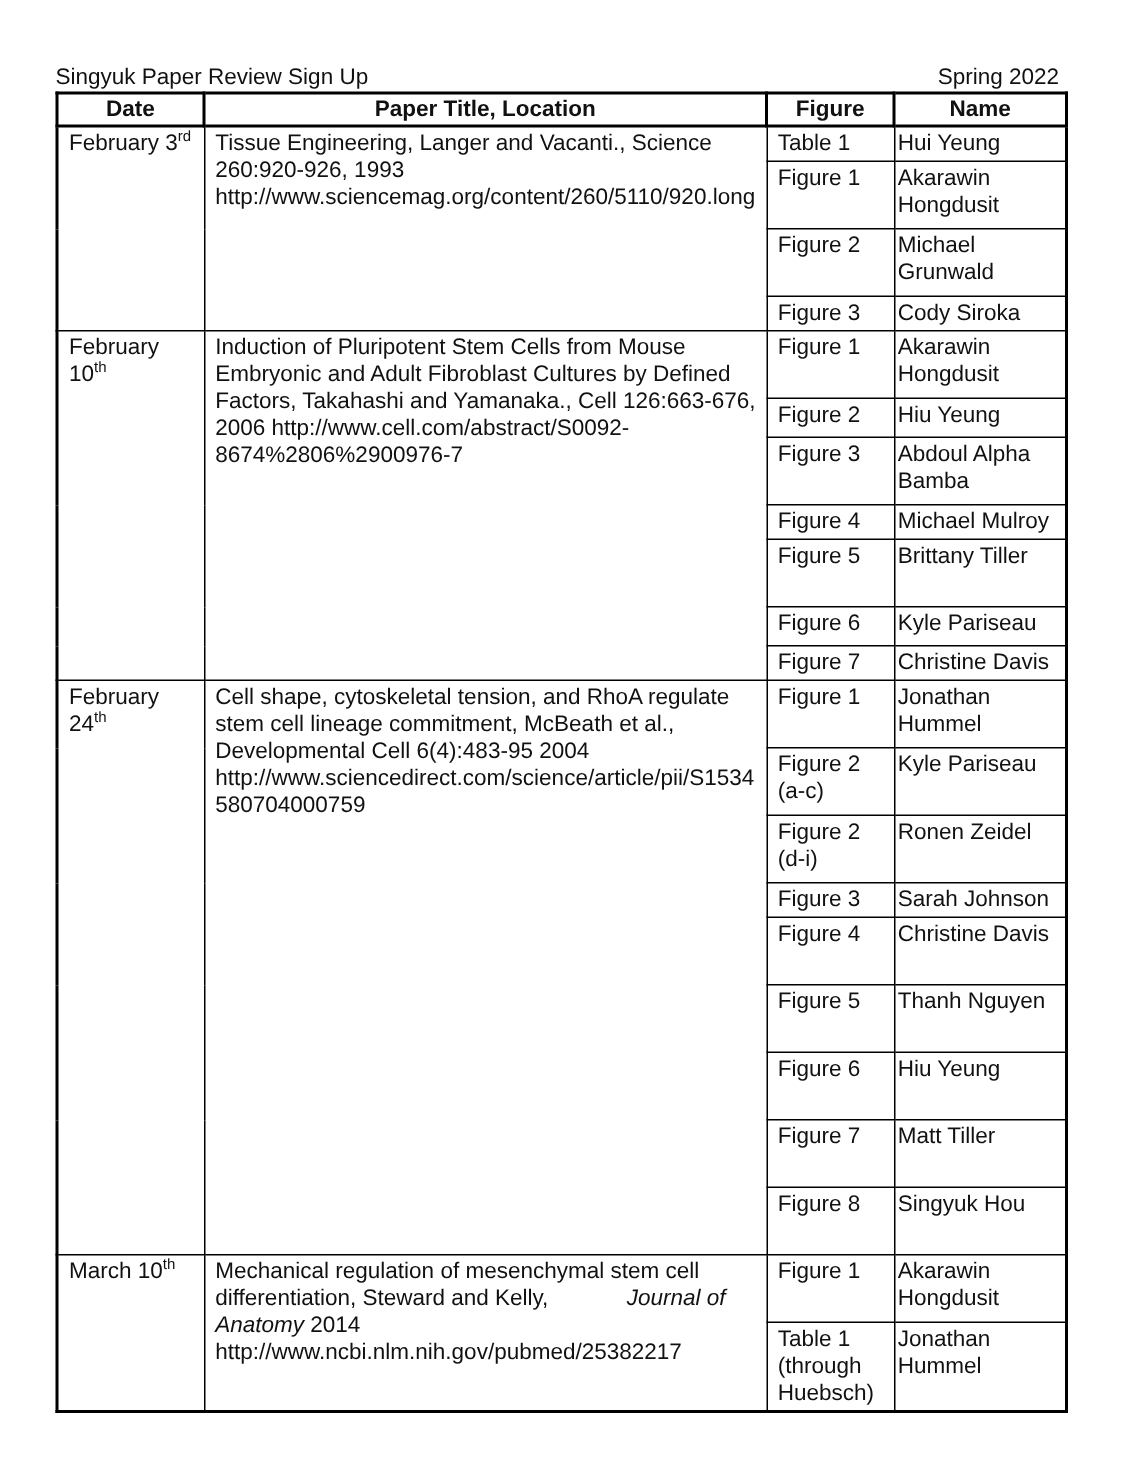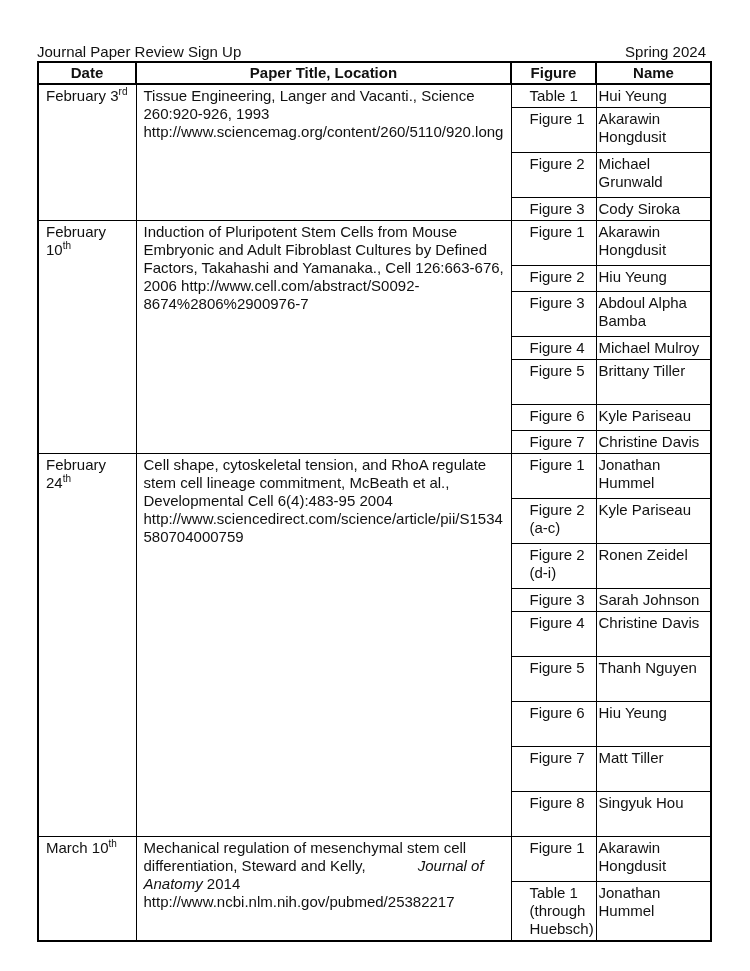--- a/index.html
+++ b/index.html
@@ -43,40 +43,40 @@
     height: 20px;
   }
   td {
     border: 1px solid #000000;
     vertical-align: top;
     padding: 2px 4px 2px 6px;
     overflow: hidden;
   }
   td.date  { padding-left: 7px; padding-right: 5px; }
   td.paper { padding-left: 7px; padding-right: 5px; overflow-wrap: break-word; }
-  td.fig   { padding-left: 18px; padding-right: 5px; margin-left: 32px; }
+  td.fig   { padding-left: 7px; padding-right: 5px; margin-left: 32px; }
   td.name  { padding-left: 2px; padding-right: 4px; }
 
   .date-pre { white-space: pre-line; }
   sup { font-size: 10px; line-height: 0; }
   i { font-style: italic; margin-left: 48px; }
 
   tr.h22 { height: 22px; }
   tr.h26 { height: 26px; }
   tr.h45 { height: 45px; }
   tr.h56 { height: 56px; }
 </style>
 </head>
 <body>
 
 <div class="page">
 
   <div class="topbar">
-    <span>Journal Paper Review Sign Up</span>
-    <span>Spring 2024</span>
+    <span>Singyuk Paper Review Sign Up</span>
+    <span>Spring 2022</span>
   </div>
 
   <table class="signup">
     <colgroup>
       <col class="c-date">
         <col class="c-paper">
         <col class="c-fig">
         <col class="c-name">
     </colgroup>
     <thead>

